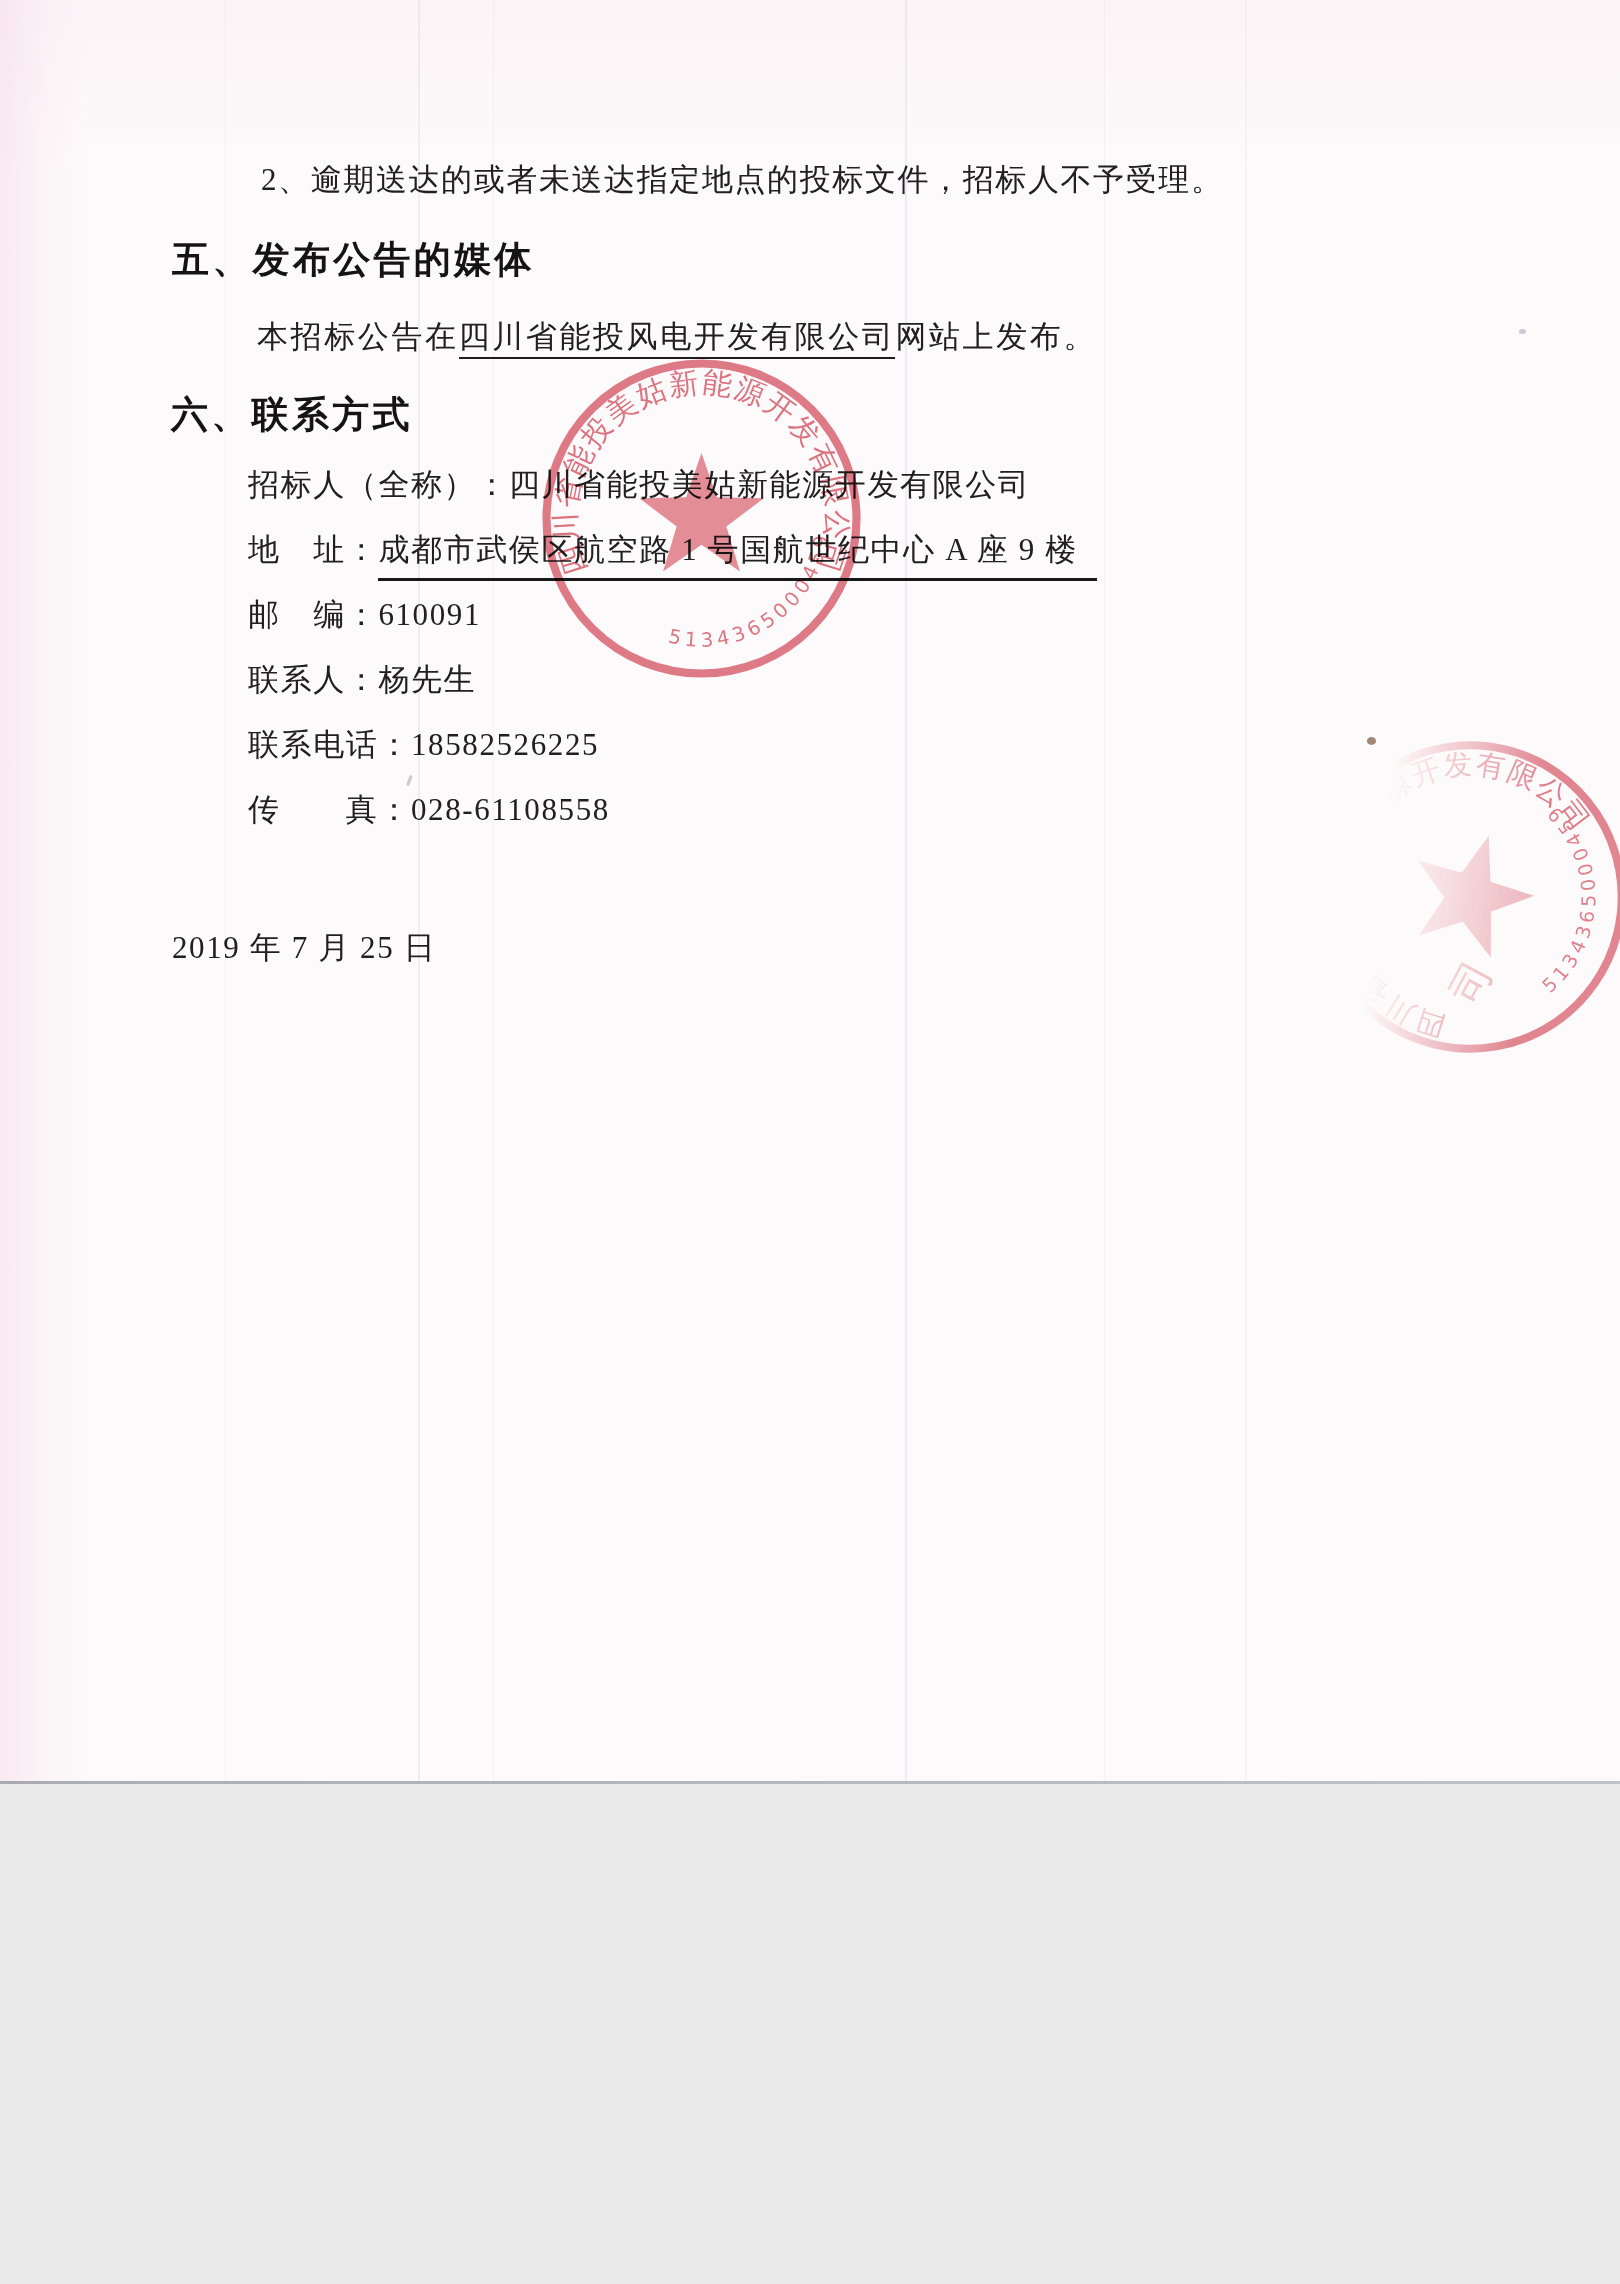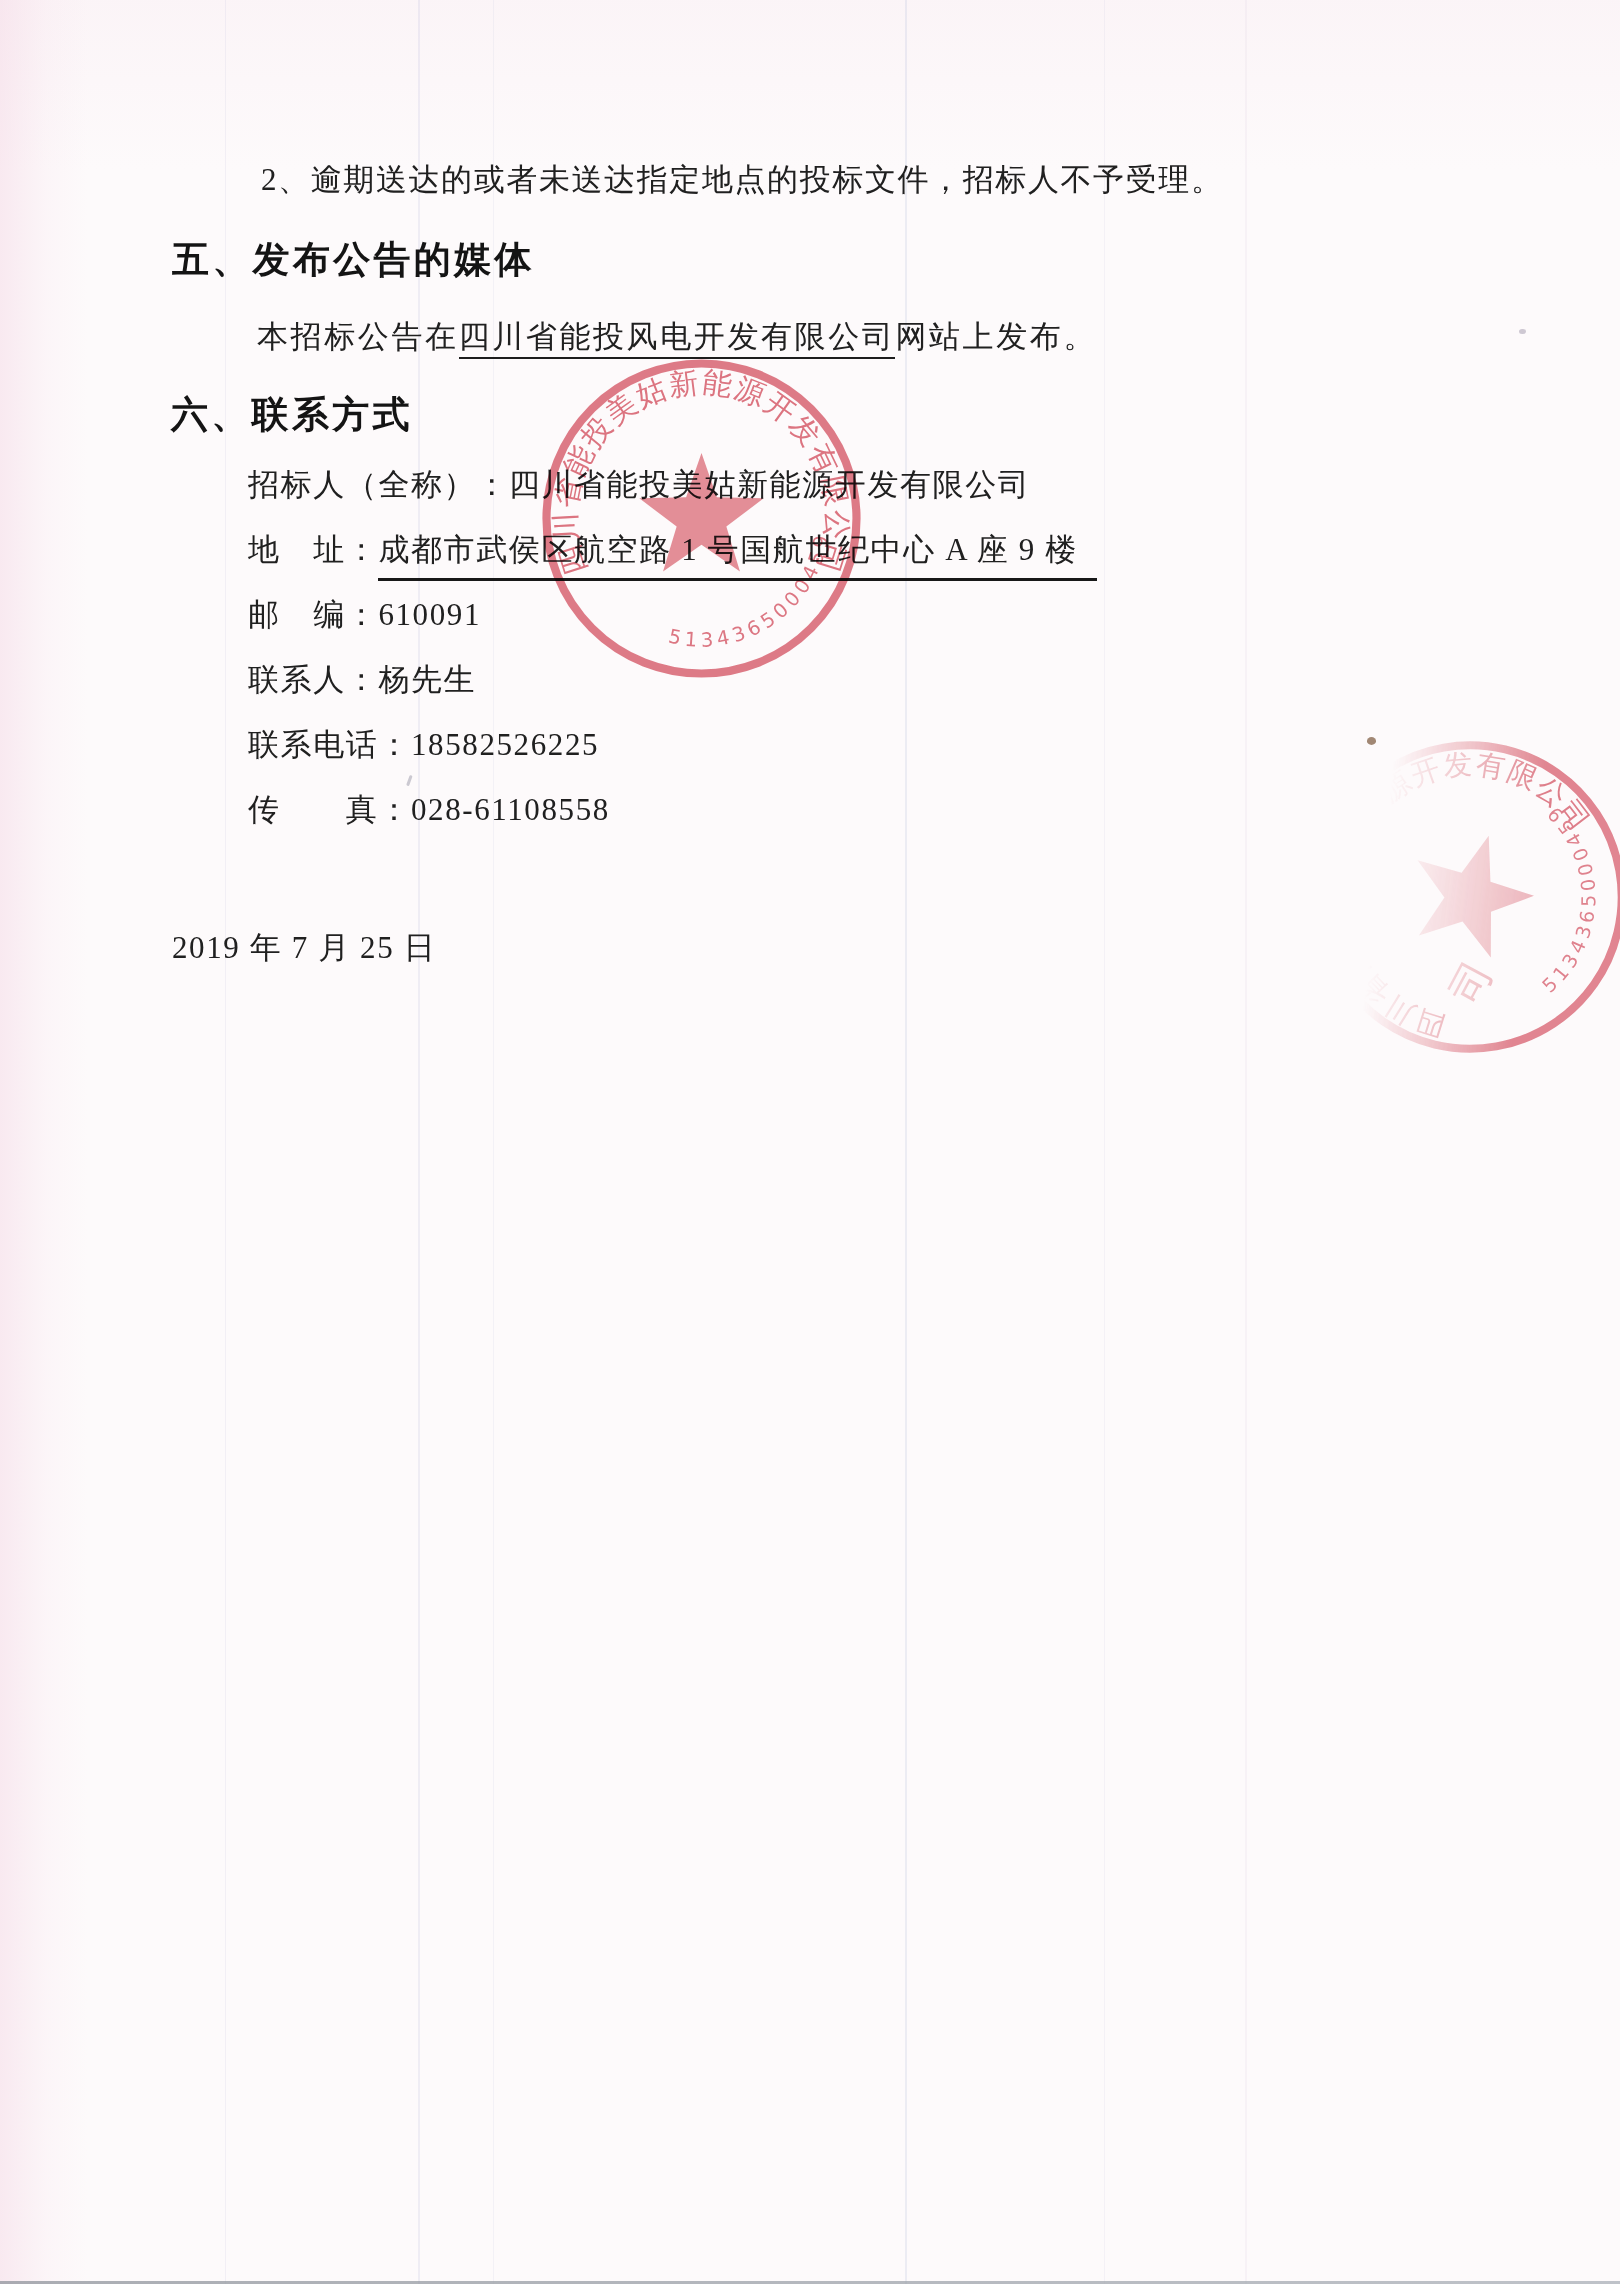--- a/index.html
+++ b/index.html
@@ -1,17 +1,17 @@
 <!DOCTYPE html>
 <html style="font-size:10.5px"><head>
 <meta charset="utf-8">
 <style>
   html,body { margin:0; padding:0; background:#e9e9e9; }
   .page {
-    position:relative; width:1620px; height:2284px; overflow:hidden;
+    position:relative; width:1620px; height:1784px; overflow:hidden;
     background:
       linear-gradient(to right, rgba(244,216,229,.50) 0px, rgba(244,216,229,.14) 46px, rgba(244,216,229,0) 88px),
       linear-gradient(to bottom, rgba(246,228,236,.26) 0px, rgba(246,228,236,0) 170px),
       #fdfafb;
     font-family:"Liberation Serif","DejaVu Serif",serif;
     color:#202020;
   }
   .txt { position:absolute; white-space:nowrap; font-size:31px; letter-spacing:1.6px; line-height:1.15; }
   .hd  { position:absolute; margin:0; white-space:nowrap;
          font-family:"Liberation Sans","DejaVu Sans",sans-serif;

